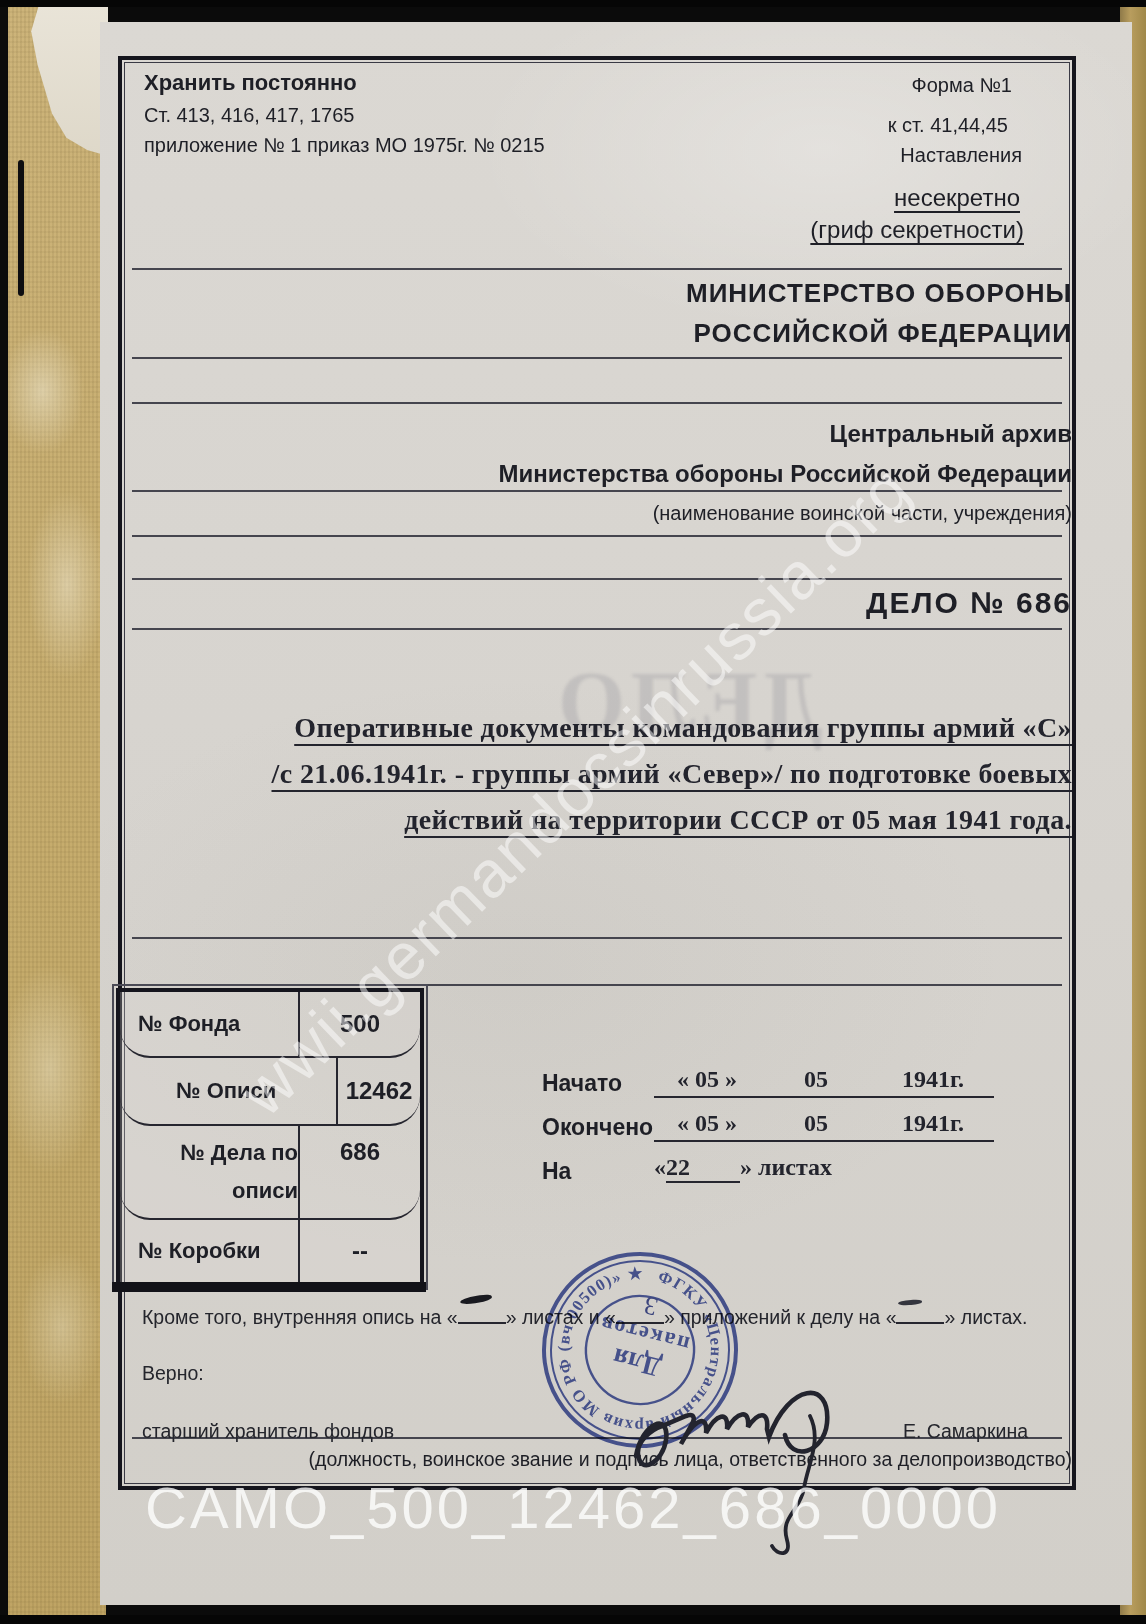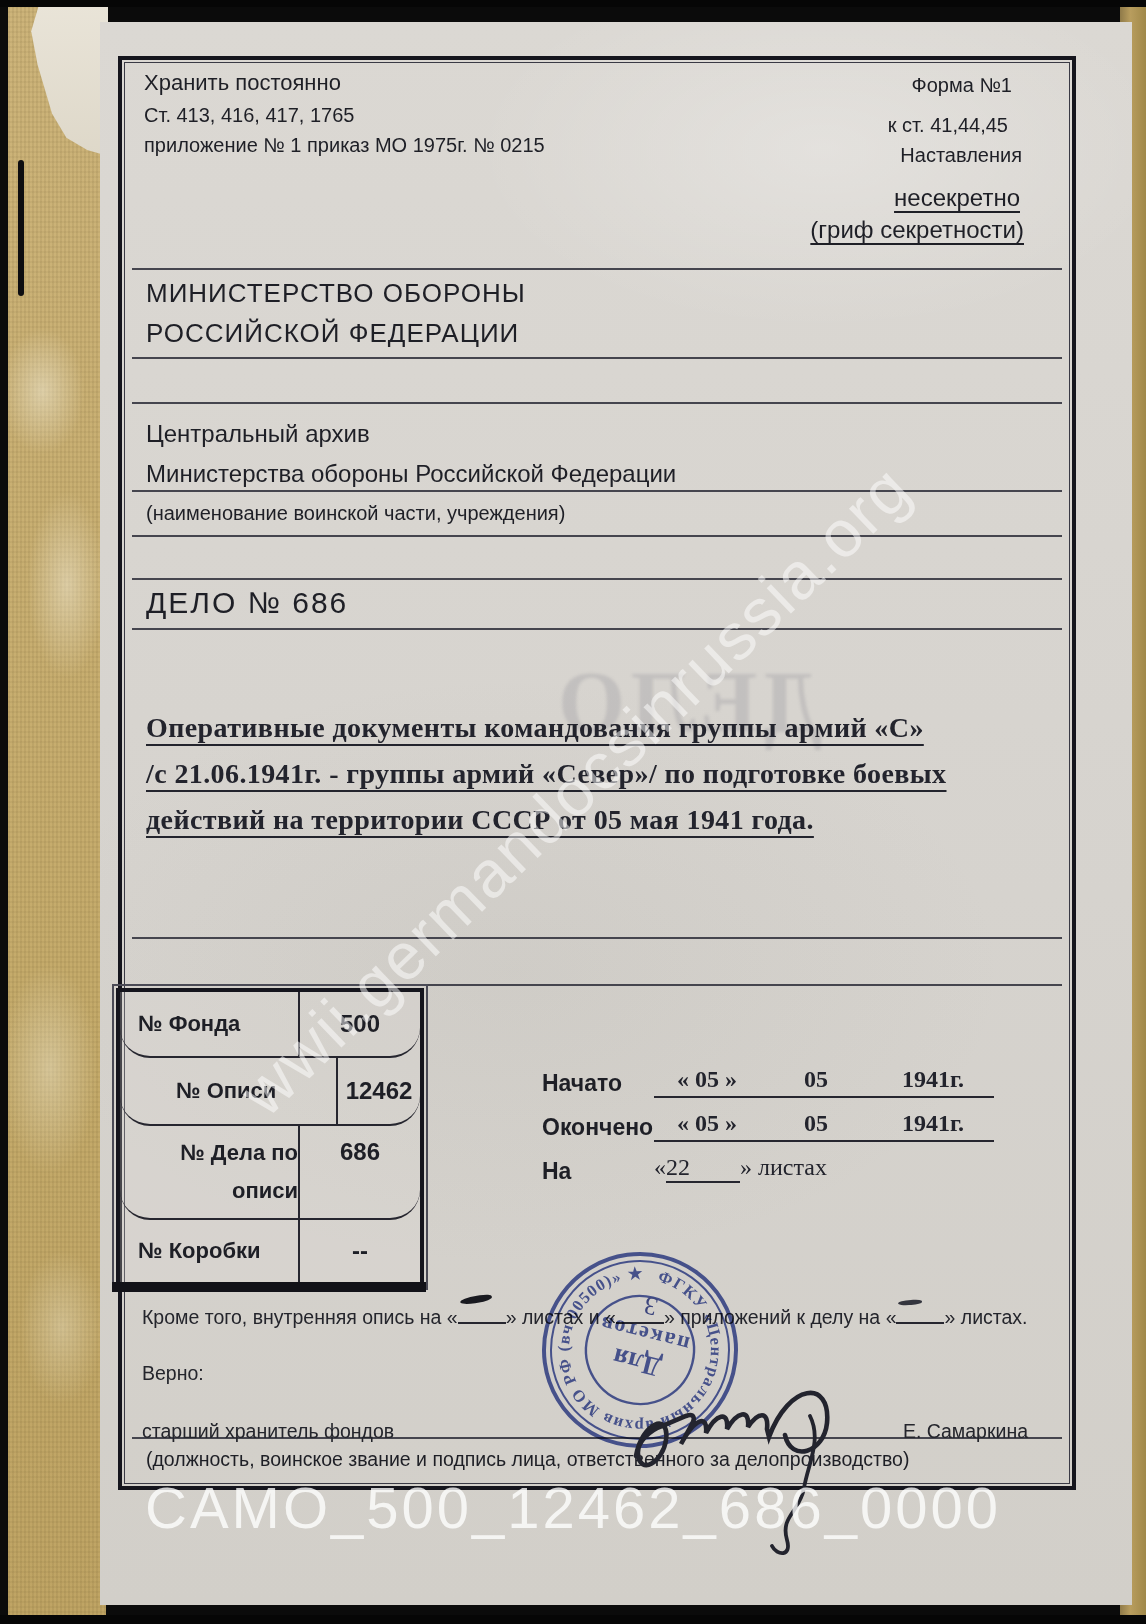--- a/index.html
+++ b/index.html
@@ -26,23 +26,23 @@
     background:
       radial-gradient(500px 260px at 70% 8%, rgba(255,255,255,.25), transparent 70%),
       radial-gradient(700px 420px at 40% 60%, rgba(160,158,150,.12), transparent 70%),
       linear-gradient(180deg,#dbd8d3,#d6d3ce 55%,#d2cfc9);}
   
   .frame{position:absolute;left:18px;top:34px;width:950px;height:1426px;border:4px solid #15151d;}
   .frame-inner{position:absolute;inset:2px;border:1.6px solid #3a3a45;pointer-events:none;}
   .hr{position:absolute;left:10px;right:10px;height:2px;background:#45454e;}
   
   .t{position:absolute;white-space:nowrap;}
-  .b{font-weight:normal;}
+  .b{font-weight:bold;}
   .serif{font-family:"Liberation Serif",serif;color:#23242d;}
-  .cfull{left:0;right:0;text-align:left;padding-left:24px;}
+  .cfull{left:0;right:0;text-align:right;padding-left:24px;}
   .u{text-decoration:underline;text-decoration-thickness:2px;text-underline-offset:5px;}
   .title-line{font-size:28px;font-weight:bold;letter-spacing:.4px;
     text-decoration:underline;text-decoration-thickness:2.4px;text-underline-offset:7px;}
   .ghost{position:absolute;transform:scaleX(-1);filter:blur(1.6px);color:rgba(95,95,112,.17);
     font-family:"Liberation Serif",serif;font-weight:bold;}
   
   .reg-table{position:absolute;left:-6px;top:928px;width:300px;border:4px solid #15151d;
     outline:2px solid #4a4a55;outline-offset:2px;background:rgba(222,219,214,.25);}
   .reg-row{display:flex;border-bottom:2px solid #26262f;border-radius:30px;}
   .reg-row:last-child{border-bottom:none;}

